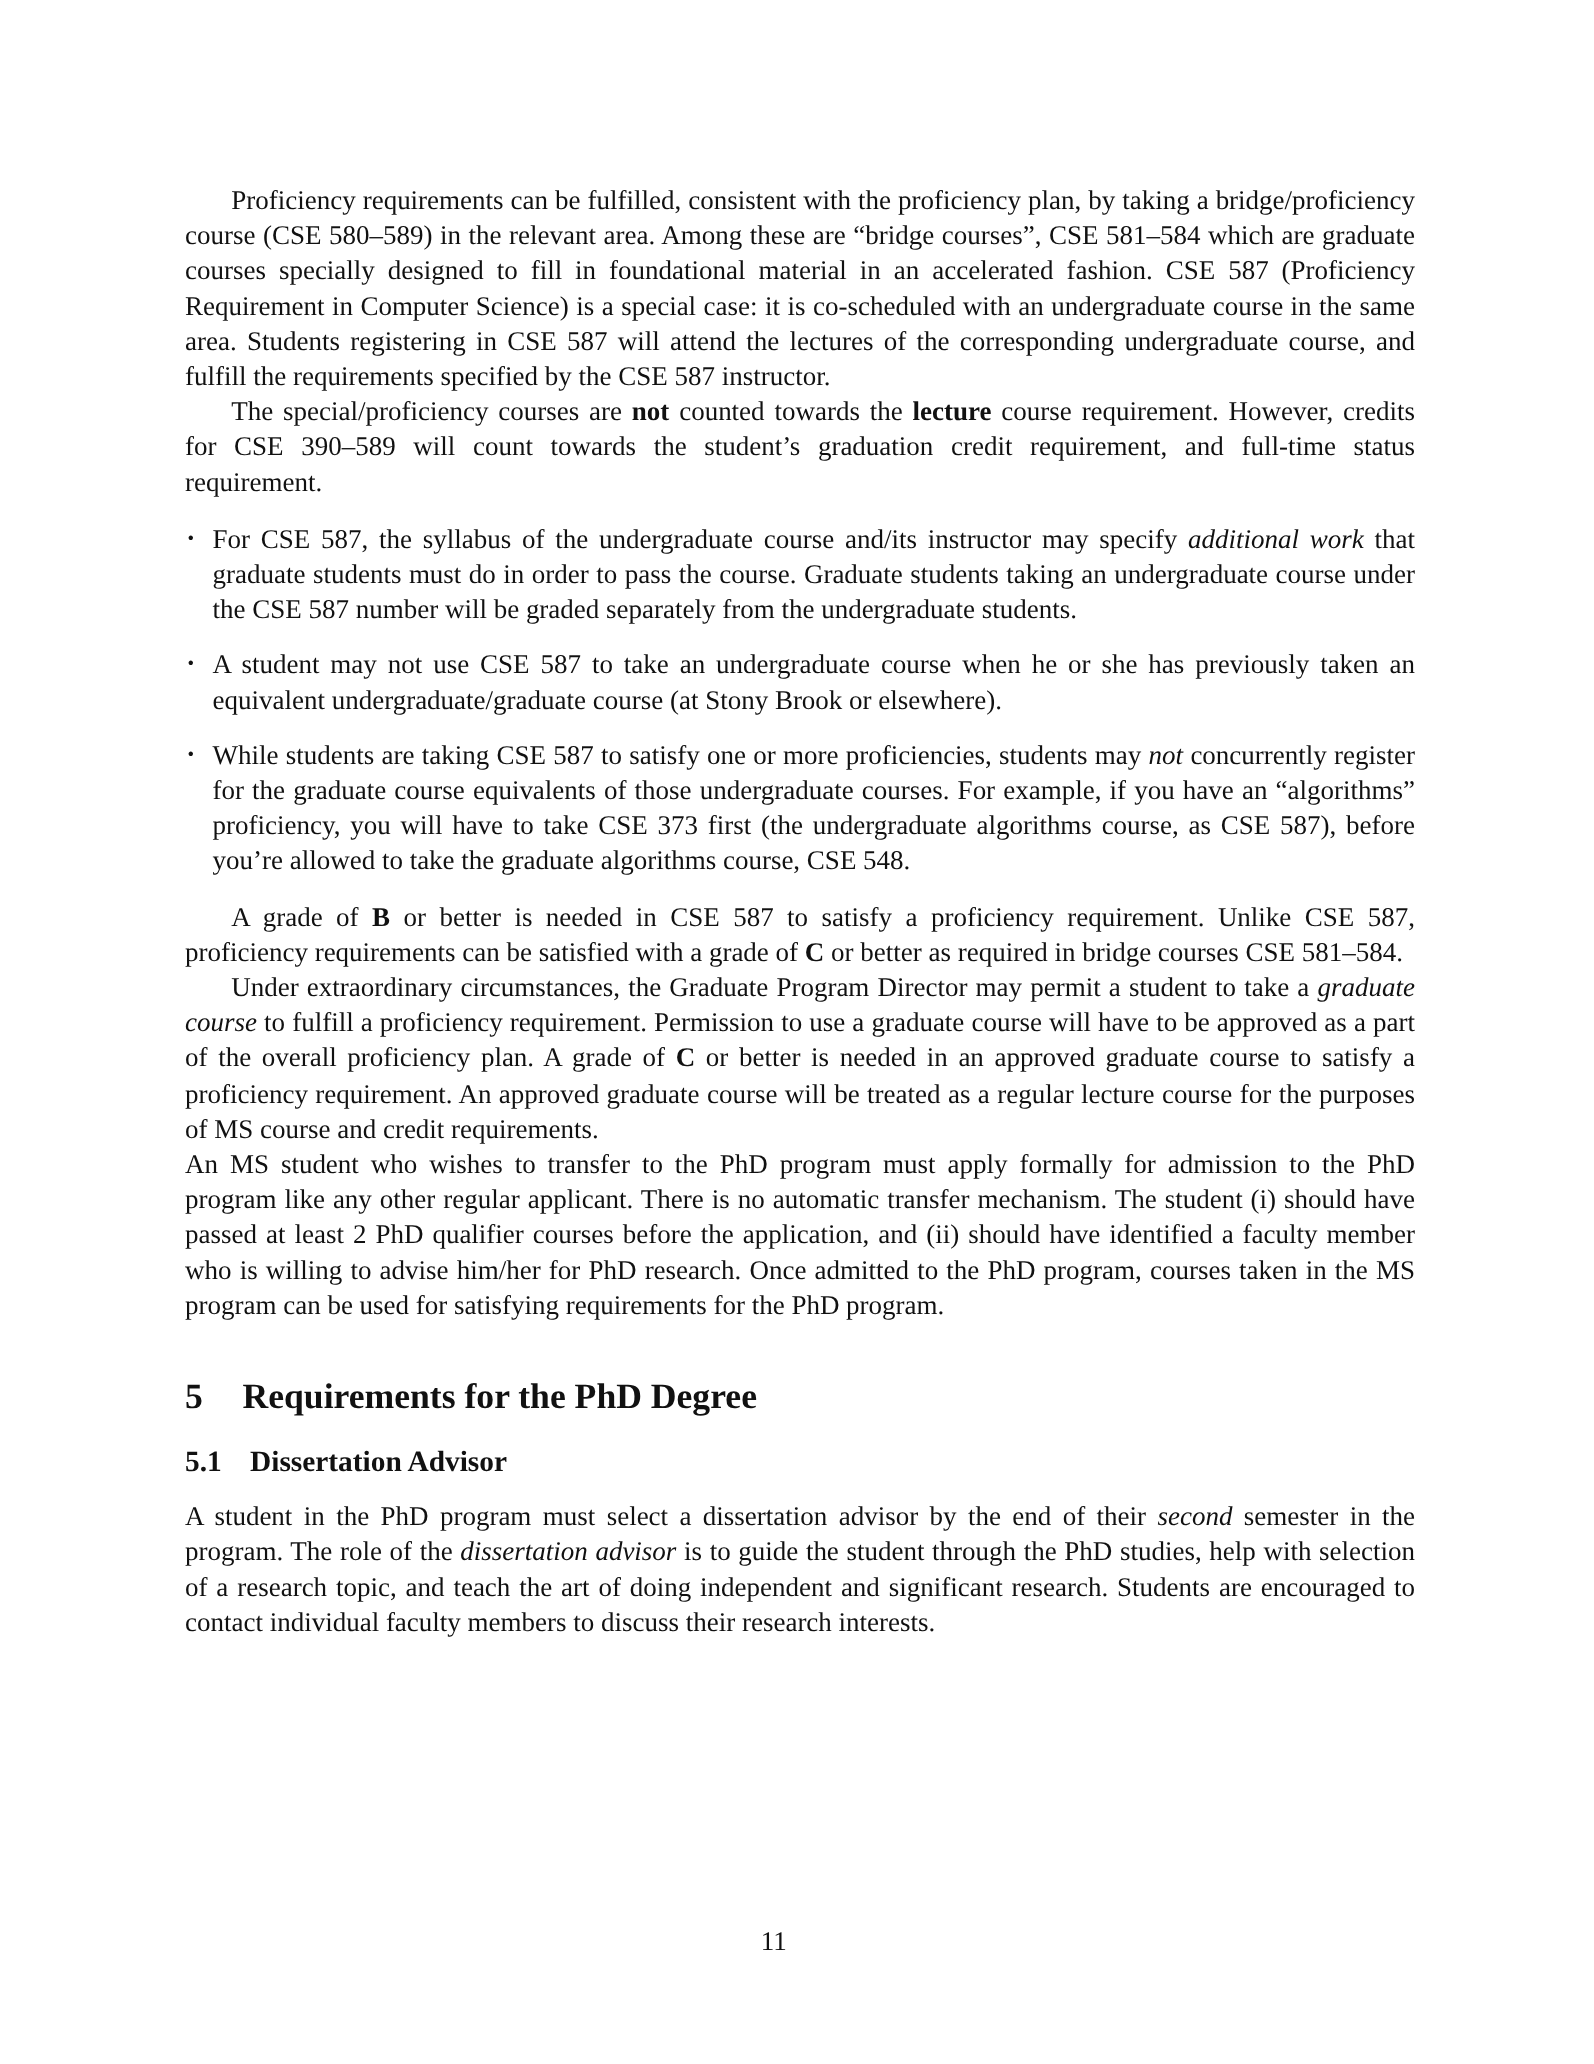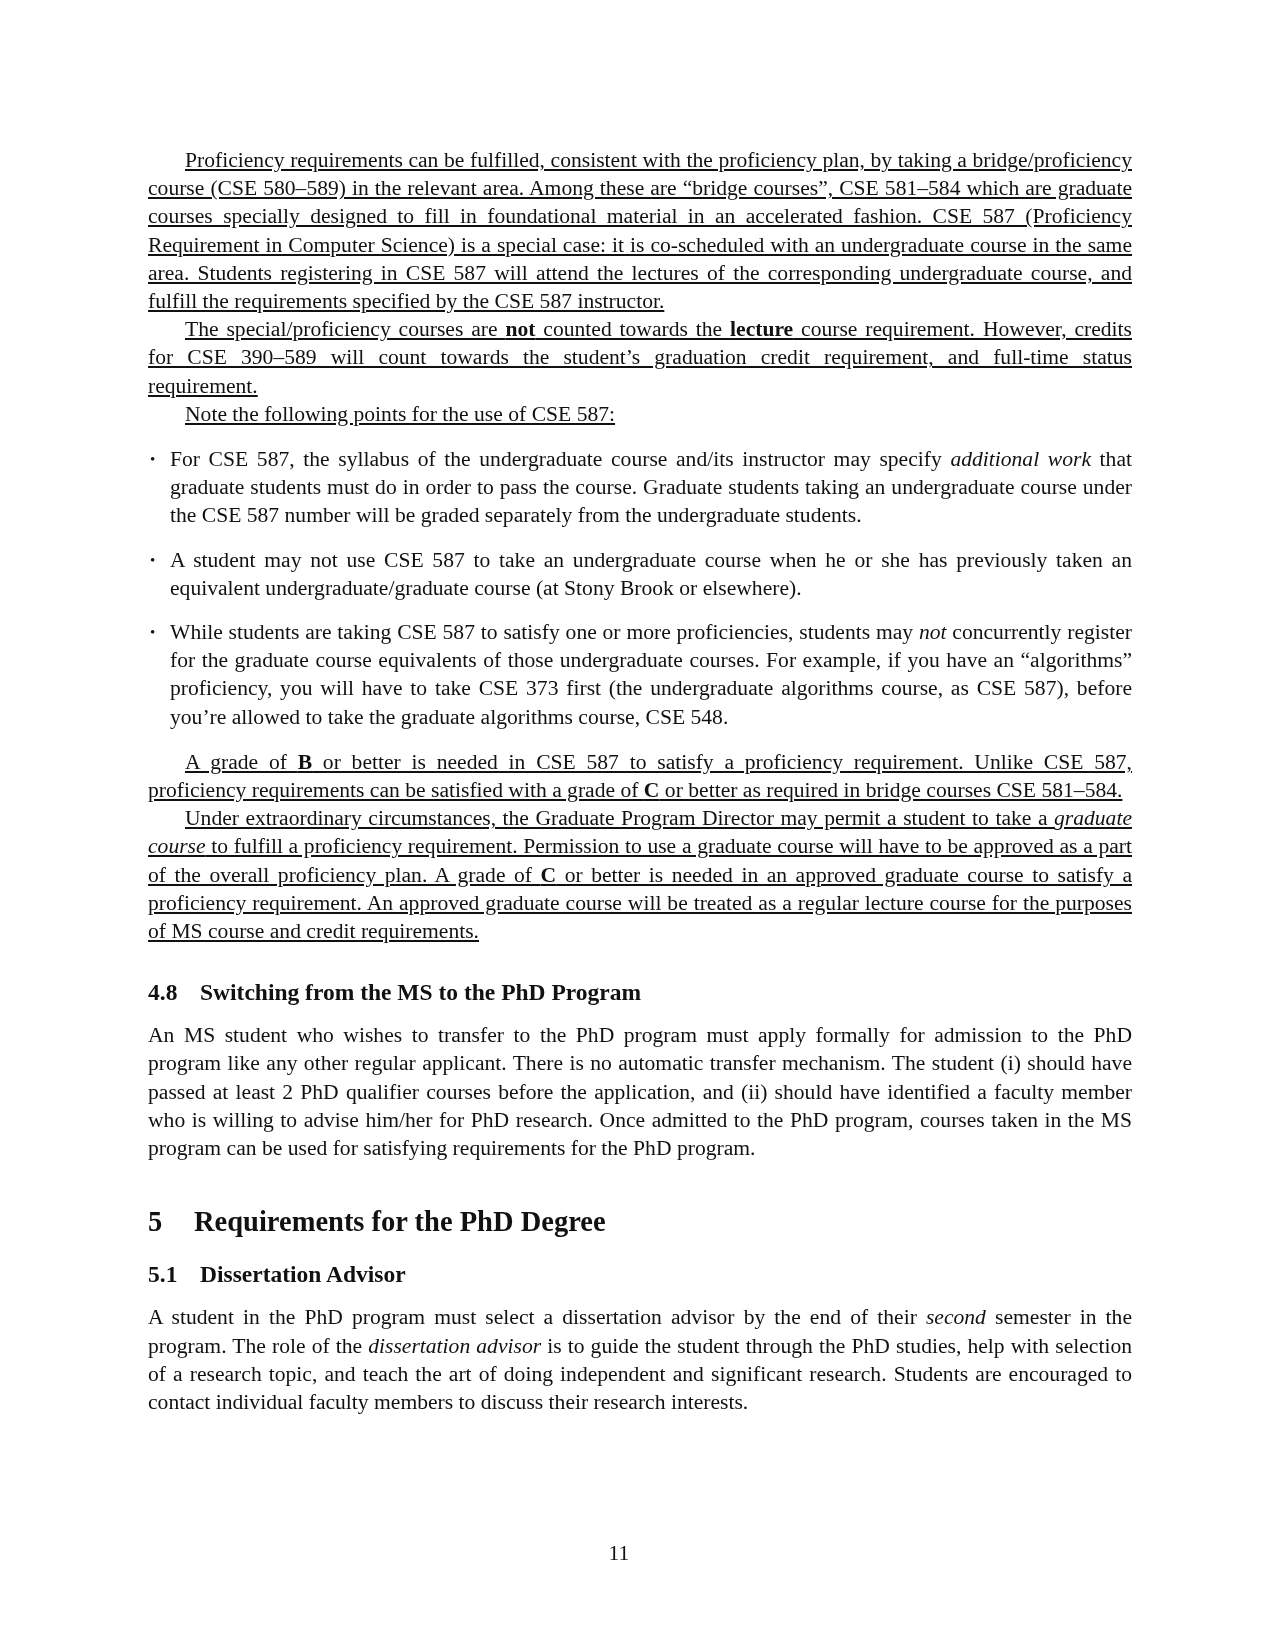--- a/index.html
+++ b/index.html
@@ -6,21 +6,21 @@
   body {
     width: 1275px; height: 1651px; position: relative; overflow: hidden;
     font-family: "Liberation Serif", "DejaVu Serif", serif;
     color: #111111;
   }
   .page {
     position: absolute; left: 148px; top: 146px; width: 984px;
     font-size: 21.6px; line-height: 28.2px; text-align: justify;
   }
   p { margin: 0; }
-  p.indent { text-indent: 37px; text-decoration: underline; }
+  p.indent { text-indent: 37px; }
   ul.points { list-style: none; margin: 17px 0 17px 0; padding: 0 0 0 22px; }
   ul.points li { position: relative; padding-left: 0; margin: 0 0 16px 0; }
   ul.points li:last-child { margin-bottom: 16px; }
   .bullet { position: absolute; left: -20px; top: 0; font-size: 15px; }
   h2.sub {
     font-size: 23.5px; font-weight: bold; margin: 32px 0 14px 0; line-height: 30px;
   }
   h1.sec {
     font-size: 28.5px; font-weight: bold; margin: 42px 0 4px 0; line-height: 36px;
   }
@@ -34,37 +34,33 @@
   i { font-style: italic; margin-top: 28px; }
 </style>
 </head>
 <body>
 
 <div class="page">
 
   <div>
       <p class="indent"><span>Proficiency requirements can be fulfilled, consistent with the proficiency plan, by taking a bridge/proficiency course (CSE 580–589) in the relevant area.  Among these are “bridge courses”, CSE 581–584 which are graduate courses specially designed to fill in foundational material in an accelerated fashion. CSE 587 (Proficiency Requirement in Computer Science) is a special case: it is co-scheduled with an undergraduate course in the same area. Students registering in CSE 587 will attend the lectures of the corresponding undergraduate course, and fulfill the requirements specified by the CSE 587 instructor.</span></p>
       <p class="indent"><span>The special/proficiency courses are </span><b>not</b><span> counted towards the </span><b>lecture</b><span> course requirement. However, credits for CSE 390–589 will count towards the student’s graduation credit requirement, and full-time status requirement.</span></p>
-      <p class="indent"><span>Note the following points for the use of CSE 587:</span></p>
     </div>
 
   <ul class="points">
       <li><span class="bullet">•</span><span>For CSE 587, the syllabus of the undergraduate course and/its instructor may specify </span><i>additional work</i><span> that graduate students must do in order to pass the course. Graduate students taking an undergraduate course under the CSE 587 number will be graded separately from the undergraduate students.</span></li>
       <li><span class="bullet">•</span><span>A student may not use CSE 587 to take an undergraduate course when he or she has previously taken an equivalent undergraduate/graduate course (at Stony Brook or elsewhere).</span></li>
       <li><span class="bullet">•</span><span>While students are taking CSE 587 to satisfy one or more proficiencies, students may </span><i>not</i><span> concurrently register for the graduate course equivalents of those undergraduate courses. For example, if you have an “algorithms” proficiency, you will have to take CSE 373 first (the undergraduate algorithms course, as CSE 587), before you’re allowed to take the graduate algorithms course, CSE 548.</span></li>
     </ul>
 
   <div>
       <p class="indent"><span>A grade of </span><b>B</b><span> or better is needed in CSE 587 to satisfy a proficiency requirement.  Unlike CSE 587, proficiency requirements can be satisfied with a grade of </span><b>C</b><span> or better as required in bridge courses CSE 581–584.</span></p>
       <p class="indent"><span>Under extraordinary circumstances, the Graduate Program Director may permit a student to take a </span><i>graduate course</i><span> to fulfill a proficiency requirement. Permission to use a graduate course will have to be approved as a part of the overall proficiency plan.  A grade of </span><b>C</b><span> or better is needed in an approved graduate course to satisfy a proficiency requirement.  An approved graduate course will be treated as a regular lecture course for the purposes of MS course and credit requirements.</span></p>
     </div>
 
-  <h2 class="sub">
-    <span class="num">4.8</span><span>Switching from the MS to the PhD Program</span>
-  </h2>
   <p>An MS student who wishes to transfer to the PhD program must apply formally for admission to the PhD program like any other regular applicant. There is no automatic transfer mechanism. The student (i) should have passed at least 2 PhD qualifier courses before the application, and (ii) should have identified a faculty member who is willing to advise him/her for PhD research.  Once admitted to the PhD program, courses taken in the MS program can be used for satisfying requirements for the PhD program.</p>
 
   <h1 class="sec">
     <span class="num">5</span><span>Requirements for the PhD Degree</span>
   </h1>
 
   <h2 class="sub" style="margin-top:19px">
     <span class="num">5.1</span><span>Dissertation Advisor</span>
   </h2>
   <p><span>A student in the PhD program must select a dissertation advisor by the end of their </span><i>second</i><span> semester in the program.  The role of the </span><i>dissertation advisor</i><span> is to guide the student through the PhD studies, help with selection of a research topic, and teach the art of doing independent and significant research.  Students are encouraged to contact individual faculty members to discuss their research interests.</span></p>

